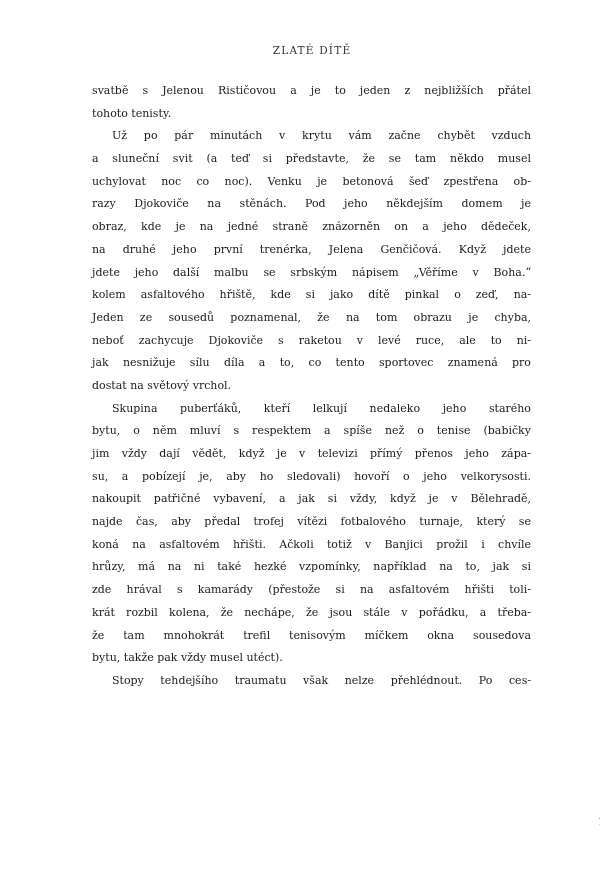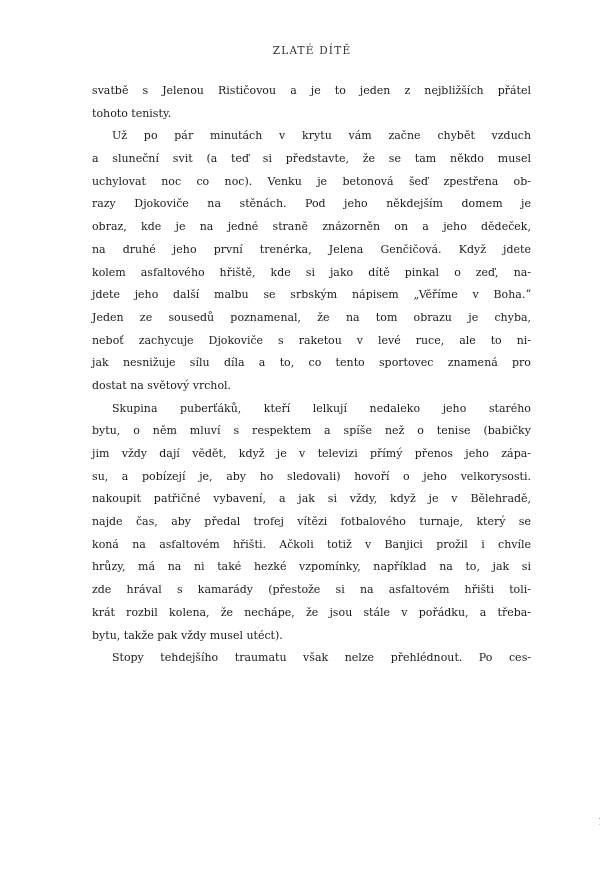--- a/index.html
+++ b/index.html
@@ -30,33 +30,34 @@
   <div class="running-head">ZLATÉ DÍTĚ</div>
   <div class="body-text" id="body-text">
       <span class="line">svatbě s Jelenou Rističovou a je to jeden z nejbližších přátel</span>
       <span class="line last">tohoto tenisty.</span>
       <span class="line indent">Už po pár minutách v krytu vám začne chybět vzduch</span>
       <span class="line">a sluneční svit (a teď si představte, že se tam někdo musel</span>
       <span class="line">uchylovat noc co noc). Venku je betonová šeď zpestřena ob-</span>
       <span class="line">razy Djokoviče na stěnách. Pod jeho někdejším domem je</span>
       <span class="line">obraz, kde je na jedné straně znázorněn on a jeho dědeček,</span>
       <span class="line">na druhé jeho první trenérka, Jelena Genčičová. Když jdete</span>
+      <span class="line">jdete jeho další malbu se srbským nápisem „Věříme v Boha.“</span>
       <span class="line">kolem asfaltového hřiště, kde si jako dítě pinkal o zeď, na-</span>
-      <span class="line">jdete jeho další malbu se srbským nápisem „Věříme v Boha.“</span>
       <span class="line">Jeden ze sousedů poznamenal, že na tom obrazu je chyba,</span>
       <span class="line">neboť zachycuje Djokoviče s raketou v levé ruce, ale to ni-</span>
       <span class="line">jak nesnižuje sílu díla a to, co tento sportovec znamená pro</span>
       <span class="line last">dostat na světový vrchol.</span>
       <span class="line indent">Skupina puberťáků, kteří lelkují nedaleko jeho starého</span>
       <span class="line">bytu, o něm mluví s respektem a spíše než o tenise (babičky</span>
       <span class="line">jim vždy dají vědět, když je v televizi přímý přenos jeho zápa-</span>
       <span class="line">su, a pobízejí je, aby ho sledovali) hovoří o jeho velkorysosti.</span>
       <span class="line">nakoupit patřičné vybavení, a jak si vždy, když je v Bělehradě,</span>
       <span class="line">najde čas, aby předal trofej vítězi fotbalového turnaje, který se</span>
       <span class="line">koná na asfaltovém hřišti. Ačkoli totiž v Banjici prožil i chvíle</span>
       <span class="line">hrůzy, má na ni také hezké vzpomínky, například na to, jak si</span>
       <span class="line">zde hrával s kamarády (přestože si na asfaltovém hřišti toli-</span>
       <span class="line">krát rozbil kolena, že nechápe, že jsou stále v pořádku, a třeba-</span>
+      <span class="line">že tam mnohokrát trefil tenisovým míčkem okna sousedova</span>
       <span class="line last">bytu, takže pak vždy musel utéct).</span>
       <span class="line indent">Stopy tehdejšího traumatu však nelze přehlédnout. Po ces-</span>
     </div>
   <div class="folio">17</div>
 </div>
 
 </body></html>

